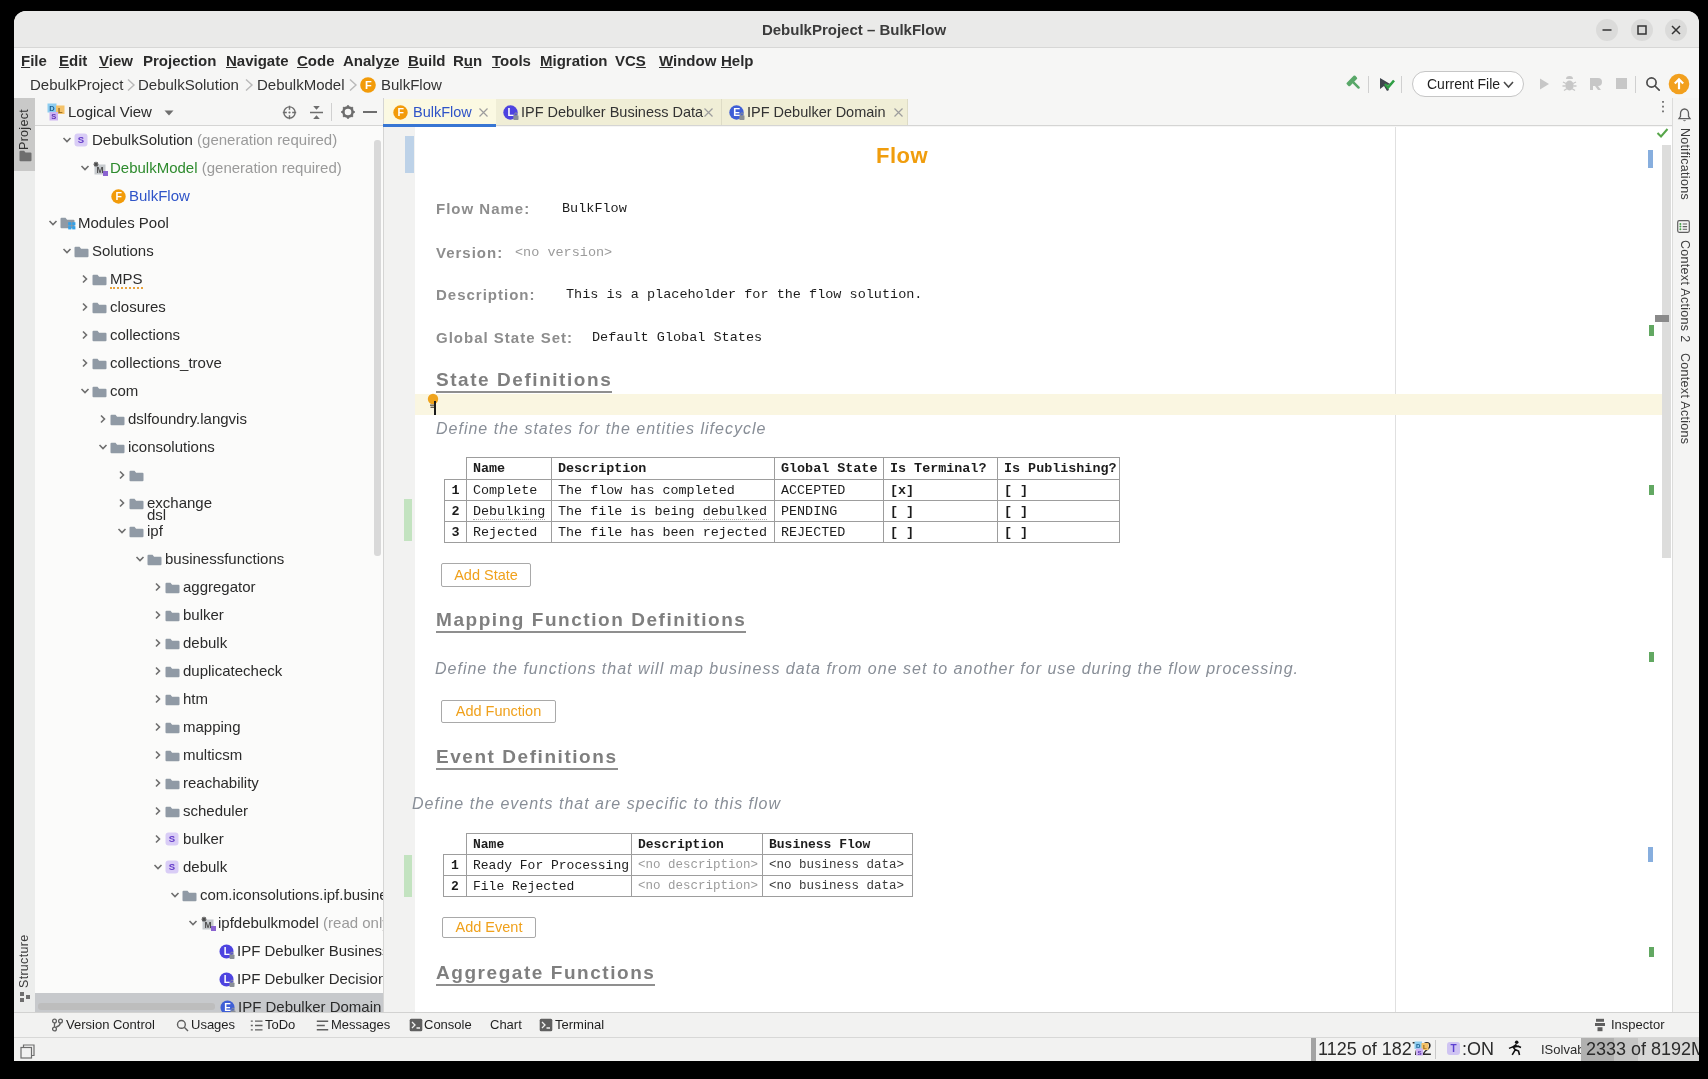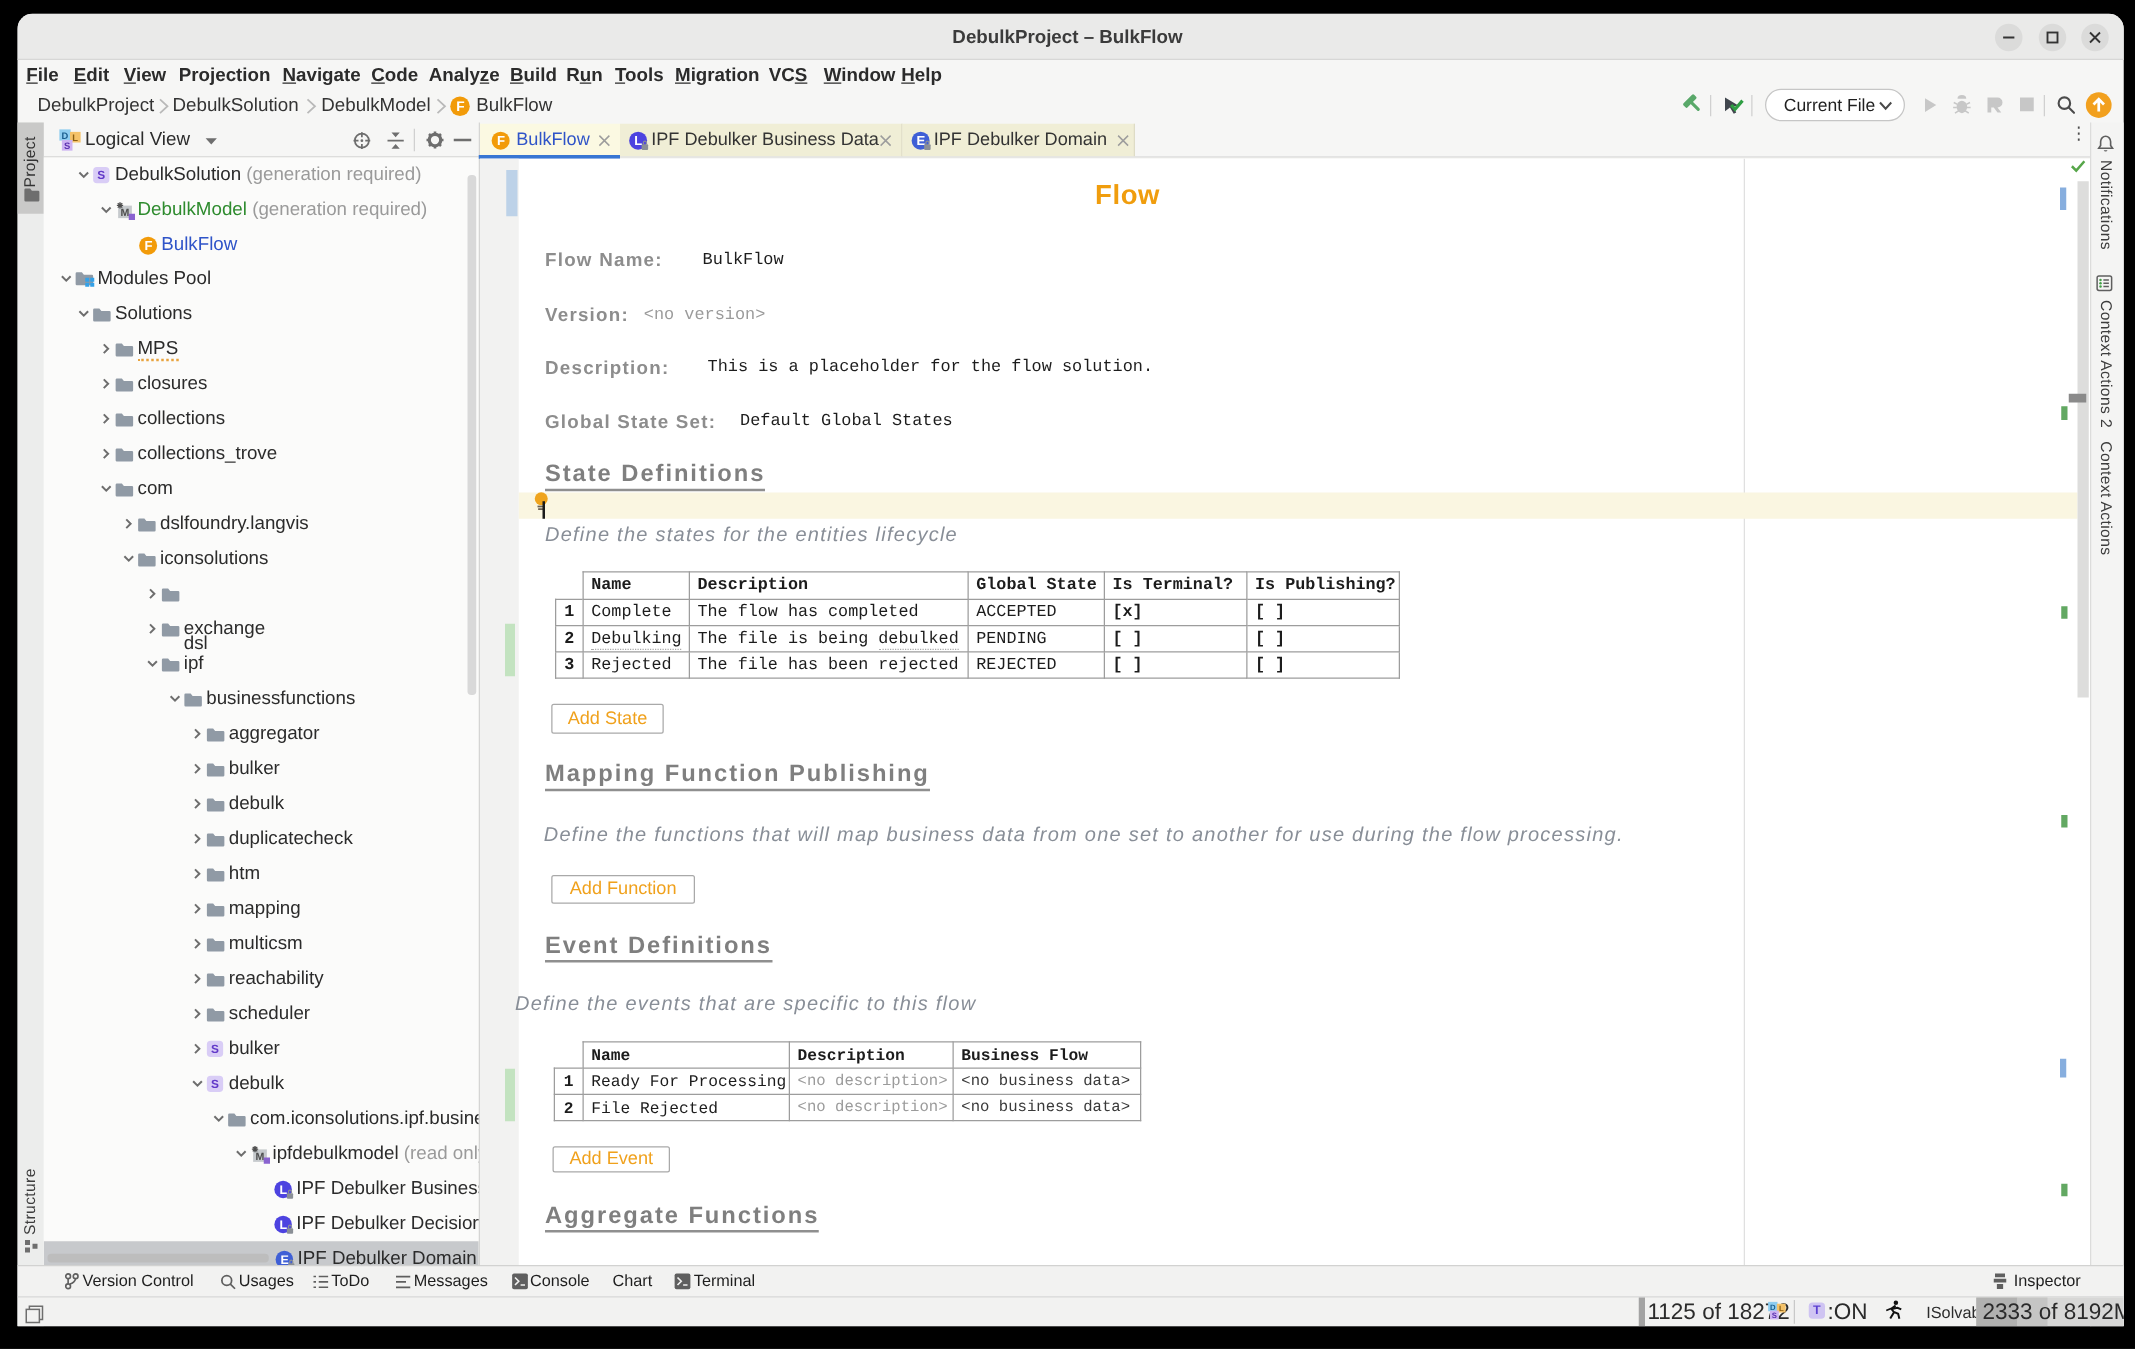--- a/index.html
+++ b/index.html
@@ -446,21 +446,21 @@
             <td>Rejected</td>
             <td>The file has been rejected</td>
             <td>REJECTED</td>
             <td class="hd">[ ]</td>
             <td class="hd">[ ]</td>
  </tr>
 </tbody>
       </table>
 <div class="abs btn" style="left:441px;top:563px;width:90px;height:24px;line-height:22px;">Add State</div>
 
-<div class="abs ehead" style="left:436px;top:610px;">Mapping Function Publishing</div>
+<div class="abs ehead" style="left:436px;top:610px;">Mapping Function Definitions</div>
 <div class="abs it" style="left:435px;top:660px;">Define the functions that will map business data from one set to another for use during the flow processing.</div>
 <div class="abs btn" style="left:441px;top:700px;width:115px;height:23px;line-height:21px;">Add Function</div>
 
 <div class="abs ehead" style="left:436px;top:747px;">Event Definitions</div>
 <div class="abs it" style="left:412px;top:795px;">Define the events that are specific to this flow</div>
 <table class="abs mono" id="t2" style="left:443px;top:833px;border-collapse:collapse;font-size:13px;color:#1c1c1c;table-layout:fixed;">
  <tbody>
           <tr style="height:21px;">
    <td class="numcell noborder" style="width:23px;"></td>
    <td style="width:165px;" class="hd">Name</td>

